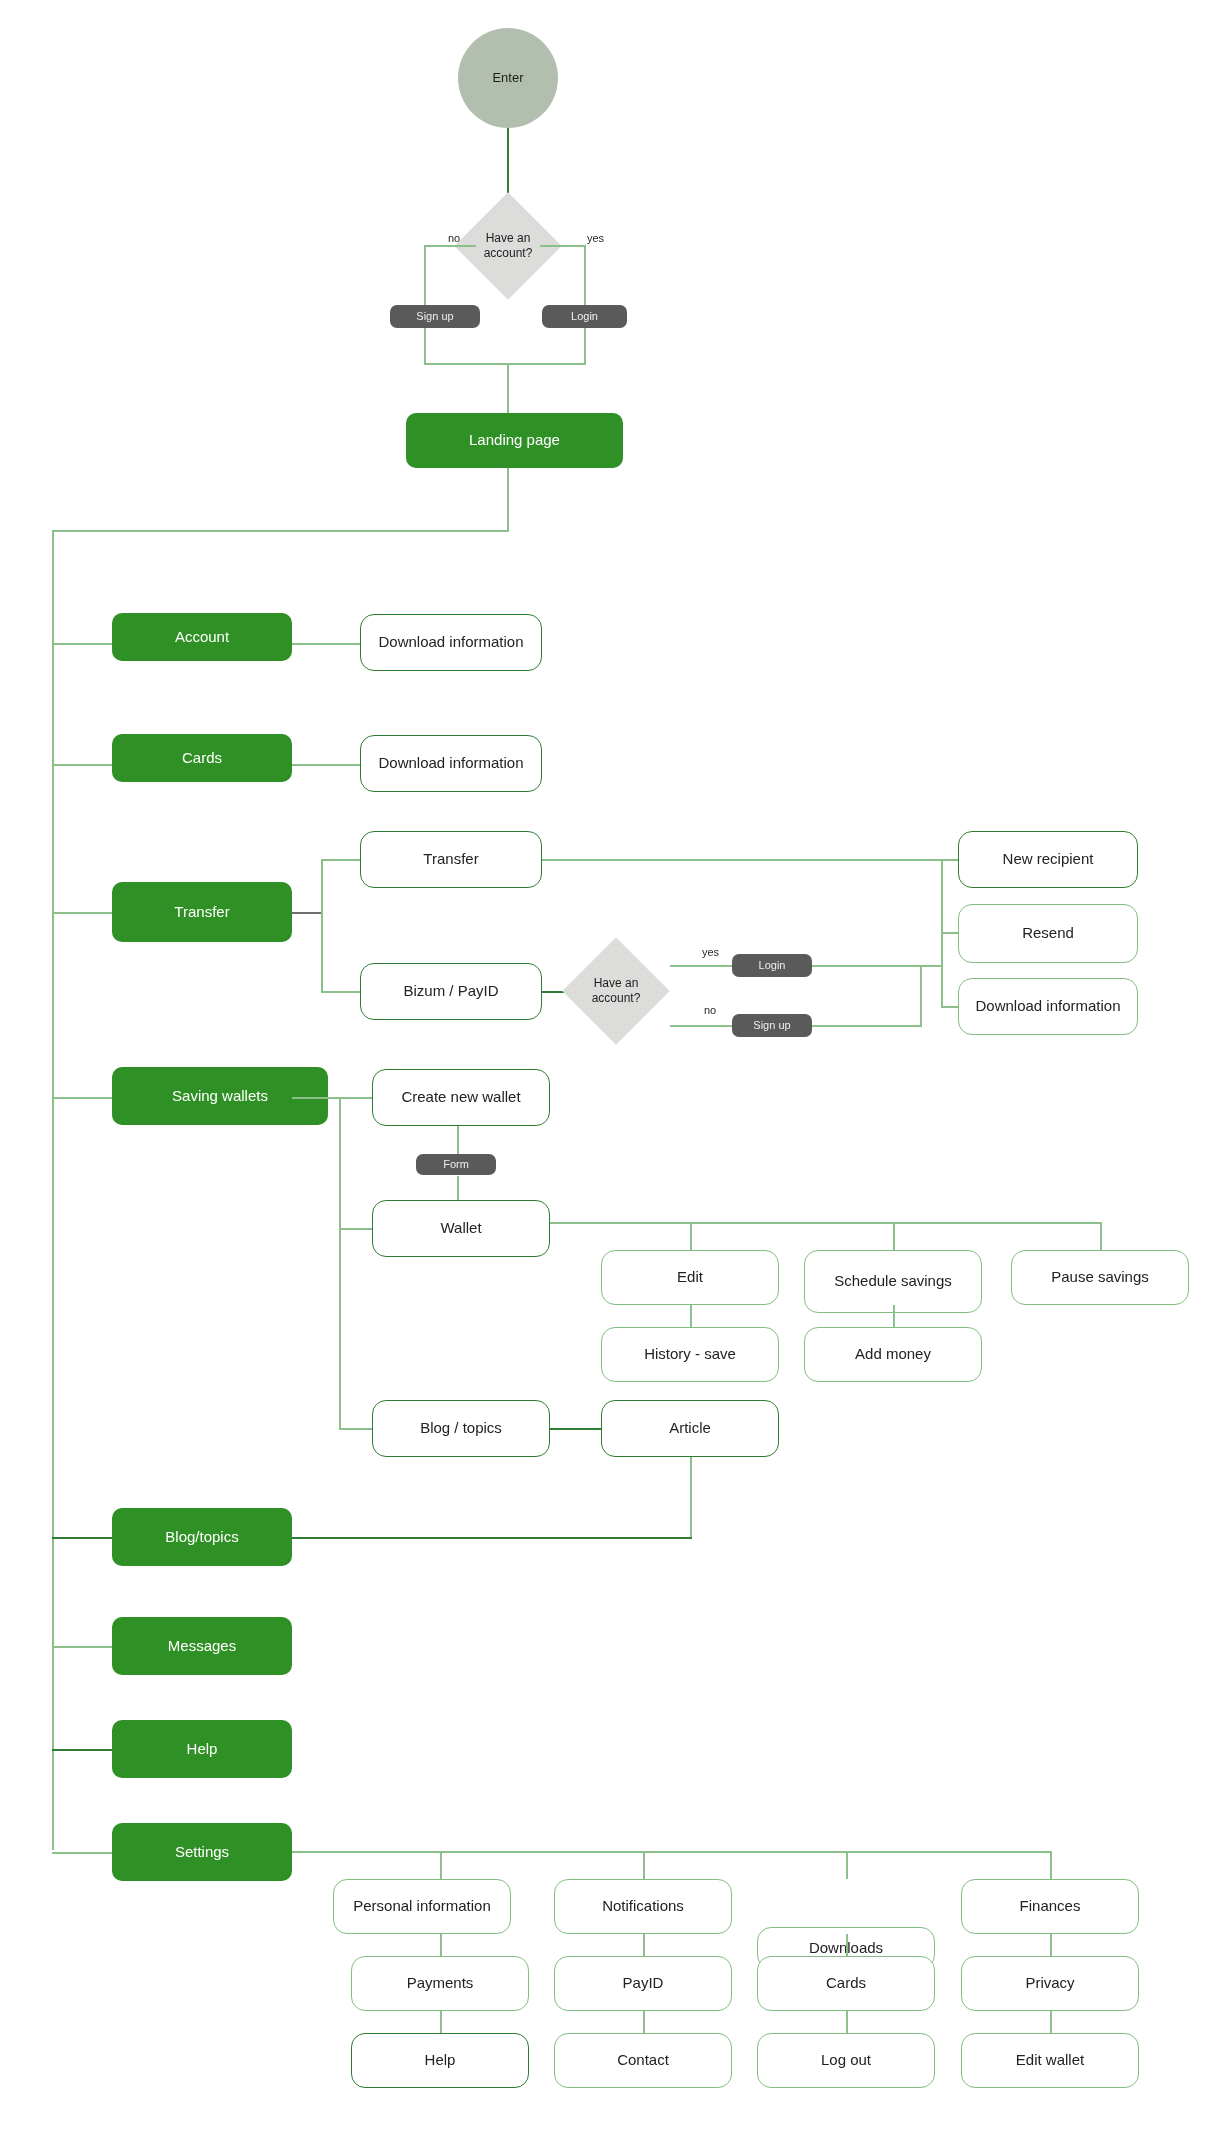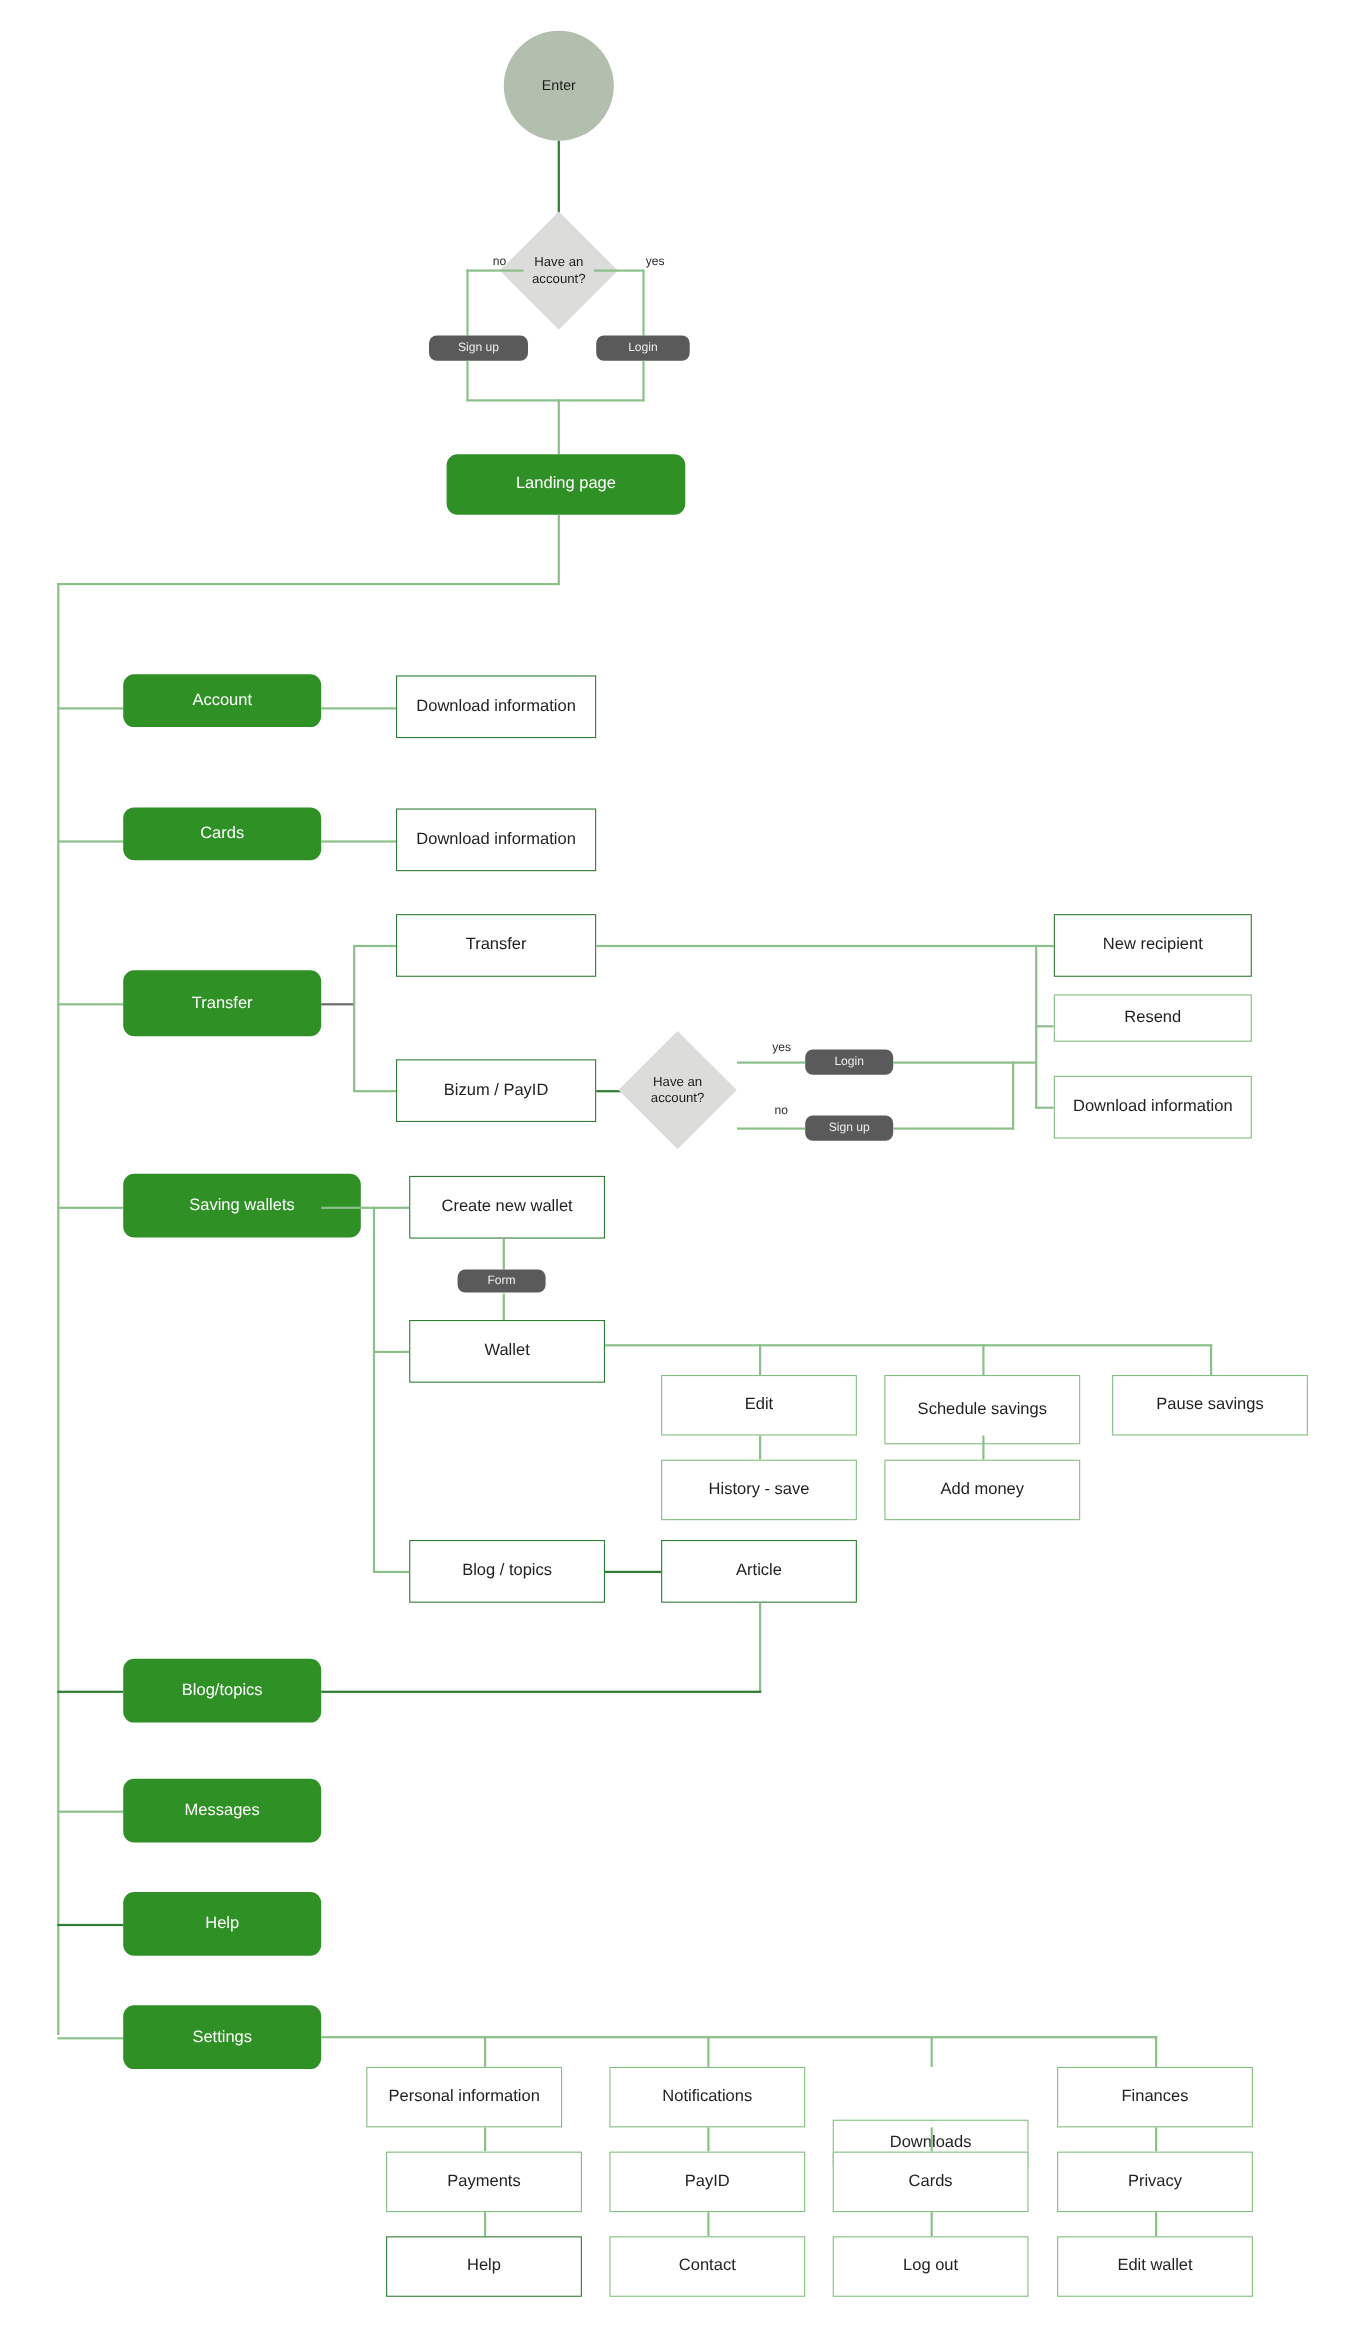--- a/index.html
+++ b/index.html
@@ -32,21 +32,21 @@
   }
   .node.green{
     background:#2f9025;
     color:#ffffff;
     border-radius:10px;
     font-size:15px;
   }
   .node.outline{
     background:#ffffff;
     border:1.5px solid #2f7d32;
-    border-radius:0;
+    border-radius:14px;
     color:#222222;
     font-size:15px;
   }
   .node.outline.light{
     border:1.5px solid #84bd80;
   }
   .node.dark{
     background:#5a5a5a;
     color:#eeeeee;
     border-radius:7px;
@@ -197,21 +197,21 @@
   <div class="ln v" style="left:920px;top:965px;height:62px;"></div>
 
   <div class="ln v" style="left:941px;top:859px;height:148px;"></div>
   <div class="ln h" style="left:941px;top:859px;width:17px;"></div>
   <div class="ln h" style="left:941px;top:932px;width:17px;"></div>
   <div class="ln h" style="left:941px;top:1006px;width:17px;"></div>
 
   <div class="node outline" style="left:958px;top:831px;width:180px;height:57px;">
     <span>New recipient</span>
   </div>
-  <div class="node outline light" style="left:958px;top:904px;width:180px;height:43px;">
+  <div class="node outline light" style="left:958px;top:904px;width:180px;height:59px;">
     <span>Resend</span>
   </div>
   <div class="node outline light" style="left:958px;top:978px;width:180px;height:57px;">
     <span>Download information</span>
   </div>
 
   <div class="ln h" style="left:52px;top:1097px;width:60px;"></div>
   <div class="node green" style="left:112px;top:1067px;width:216px;height:58px;">
     <span>Saving wallets</span>
   </div>

